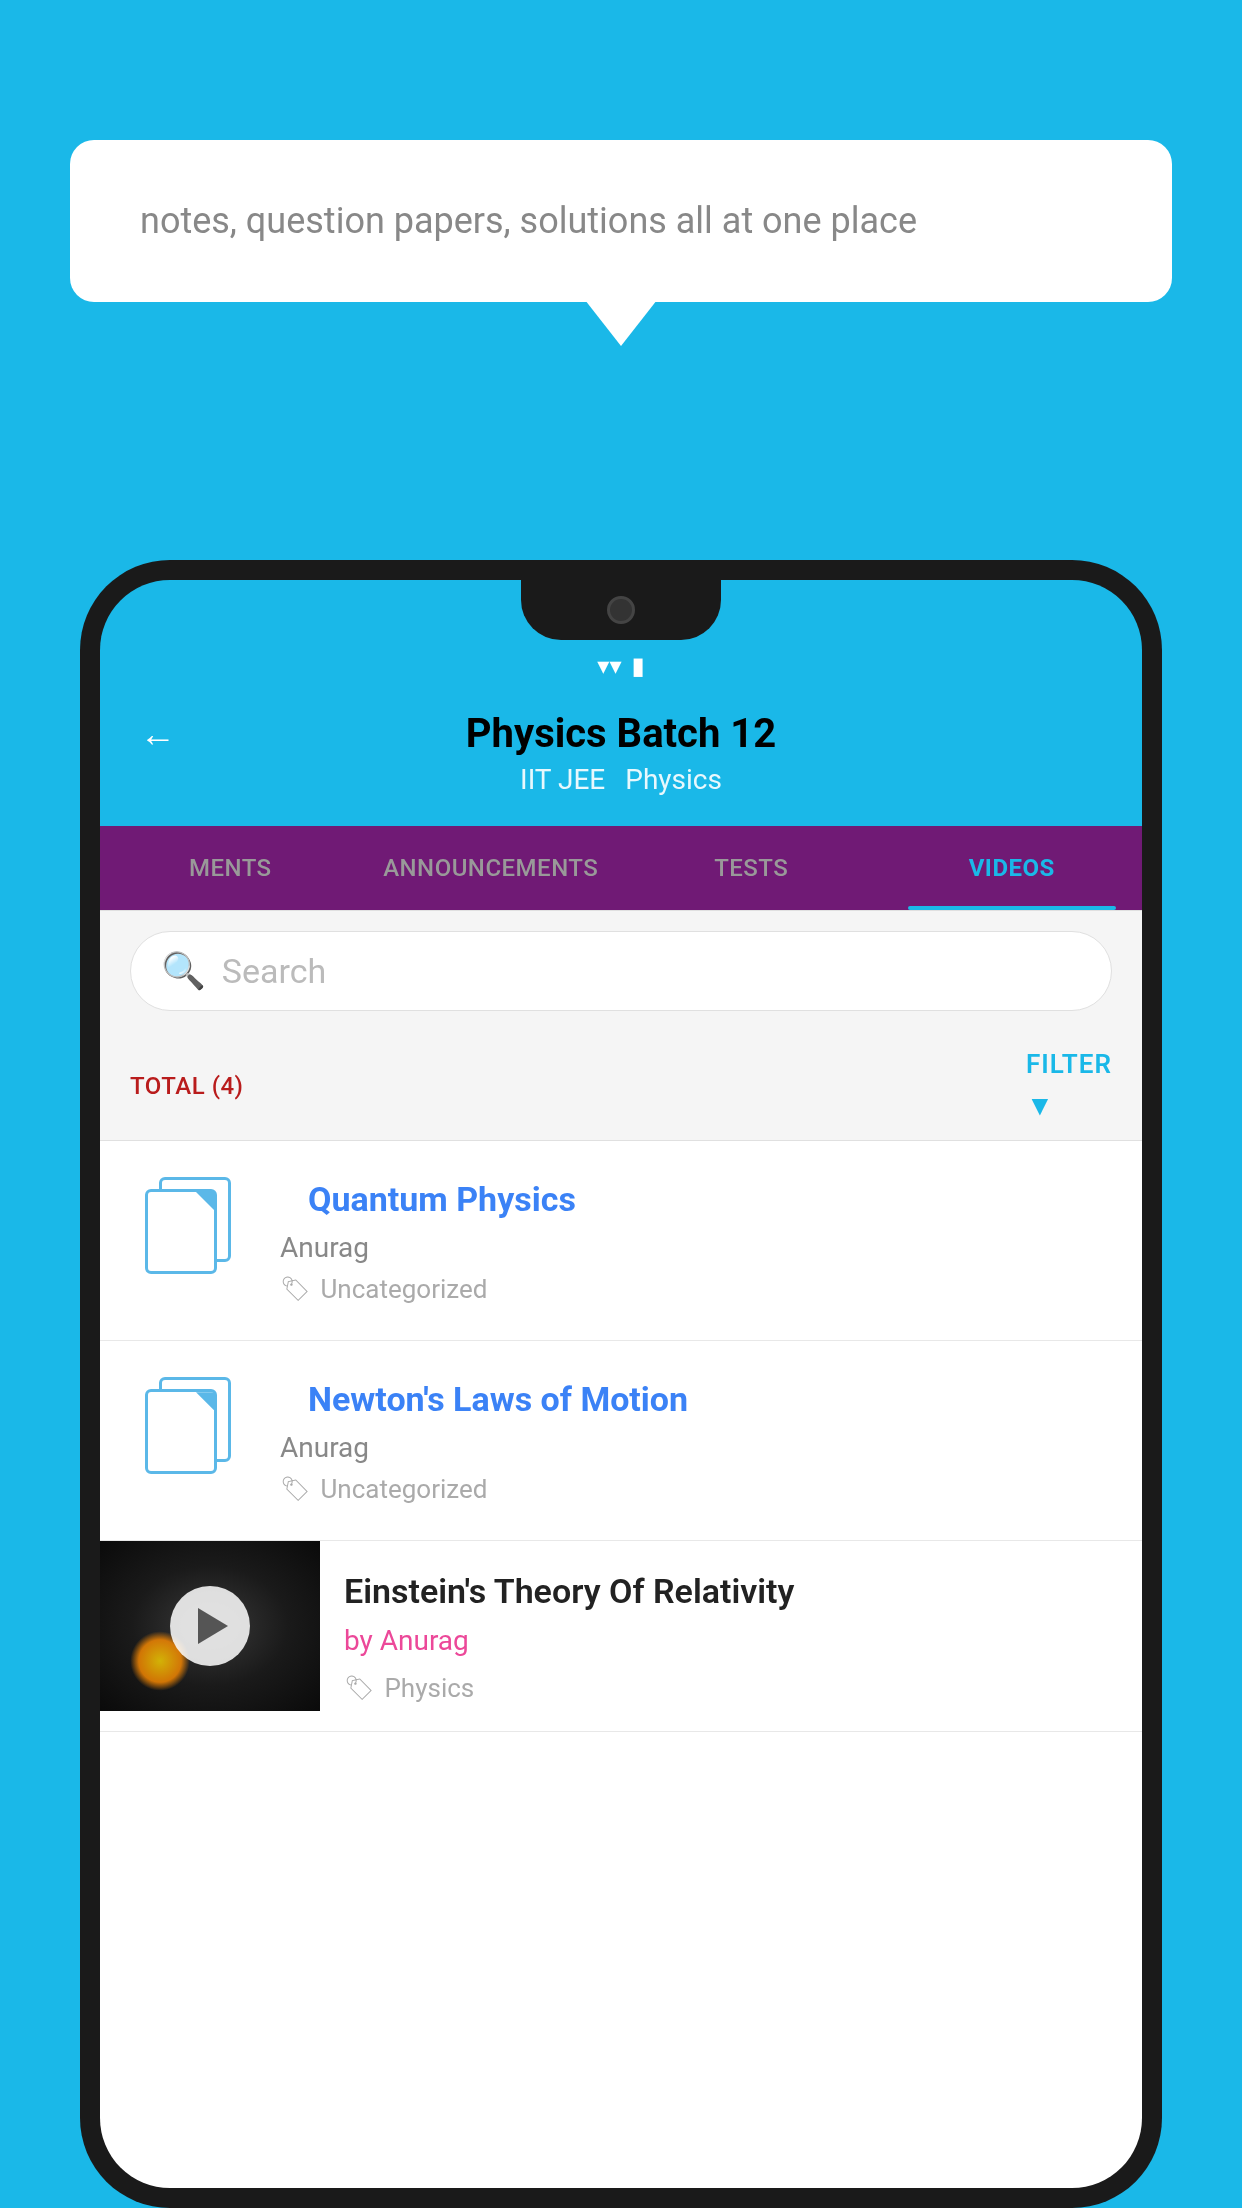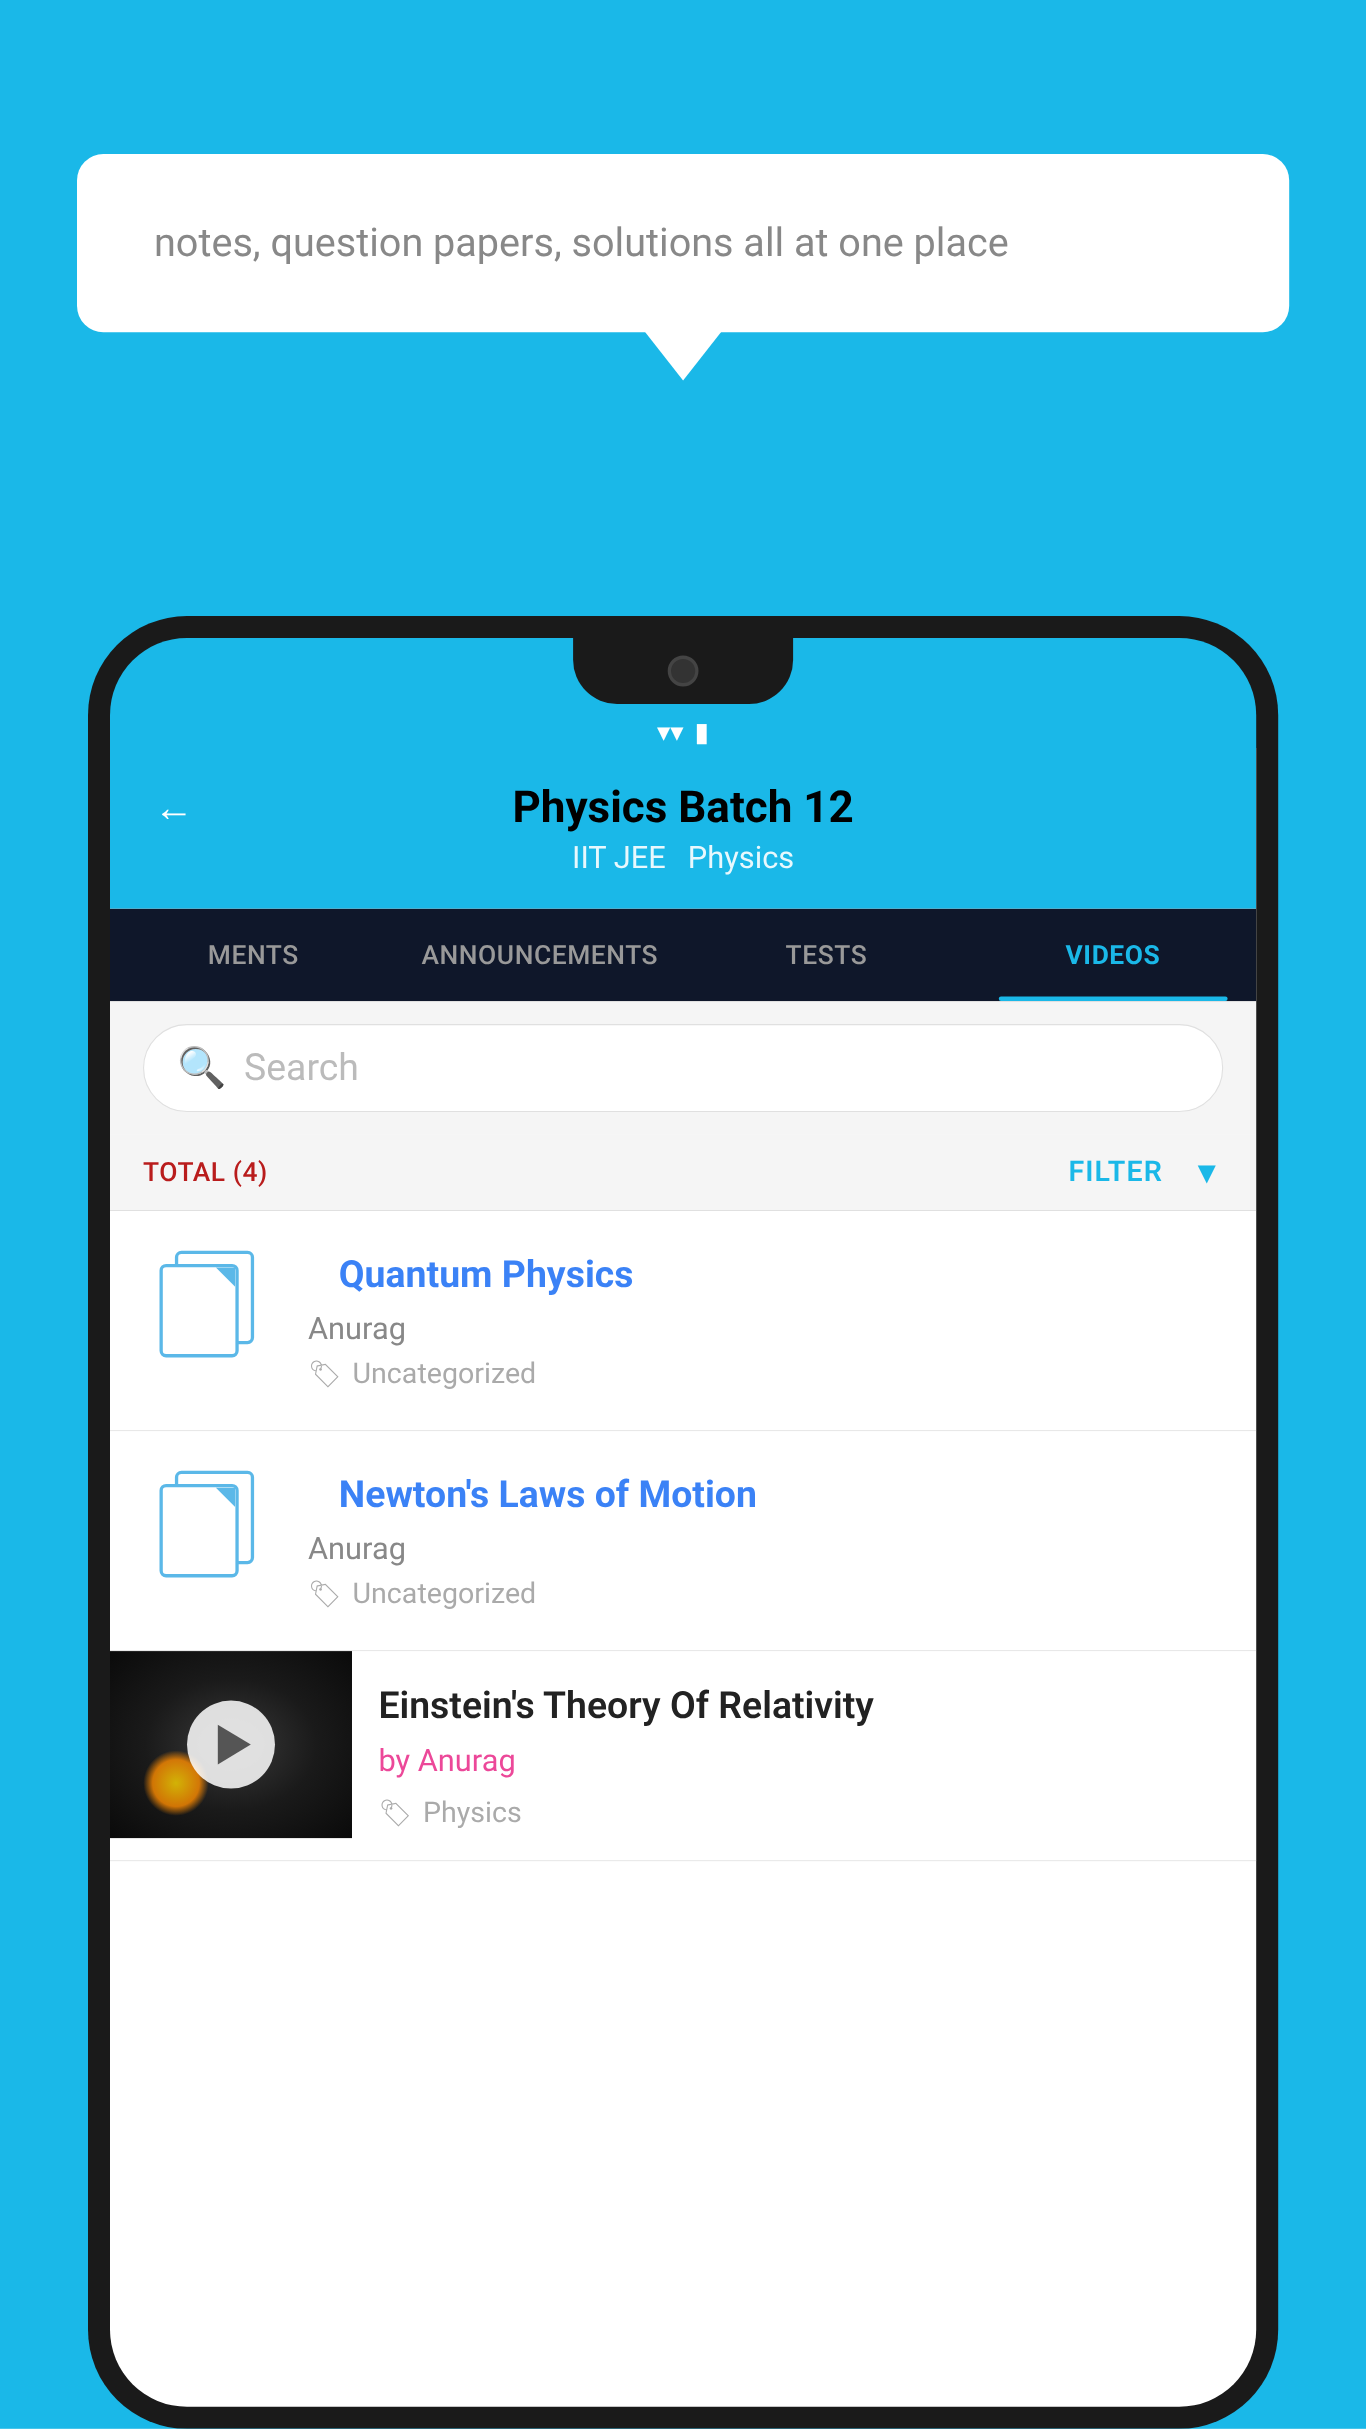--- a/index.html
+++ b/index.html
@@ -167,21 +167,21 @@
       color: rgba(255,255,255,0.9);
       font-size: 28px;
       margin-top: 6px;
       display: flex;
       gap: 20px;
     }
 
     
     .tabs-row {
       display: flex;
-      background: #0f172a;
+      background: #701a75;
       border-bottom: 1px solid #e0e0e0;
     }
 
     .tab {
       flex: 1;
       padding: 28px 10px;
       text-align: center;
       font-size: 24px;
       font-weight: 500;
       color: #999;
@@ -243,26 +243,27 @@
 
     .total-label {
       color: #b91c1c;
       font-size: 24px;
       font-weight: 500;
       letter-spacing: 0.5px;
     }
 
     .filter-btn {
       display: flex;
-      align-items: center;
-      gap: 26px;
+      align-items: flex-start;
+      gap: 10px;
       color: #1ab8e8;
       font-size: 26px;
       font-weight: 600;
       letter-spacing: 1px;
+      flex-direction: column;
     }
 
     .filter-icon {
       color: #1ab8e8;
       font-size: 28px;
     }
 
     
     .video-list {
       background: white;

